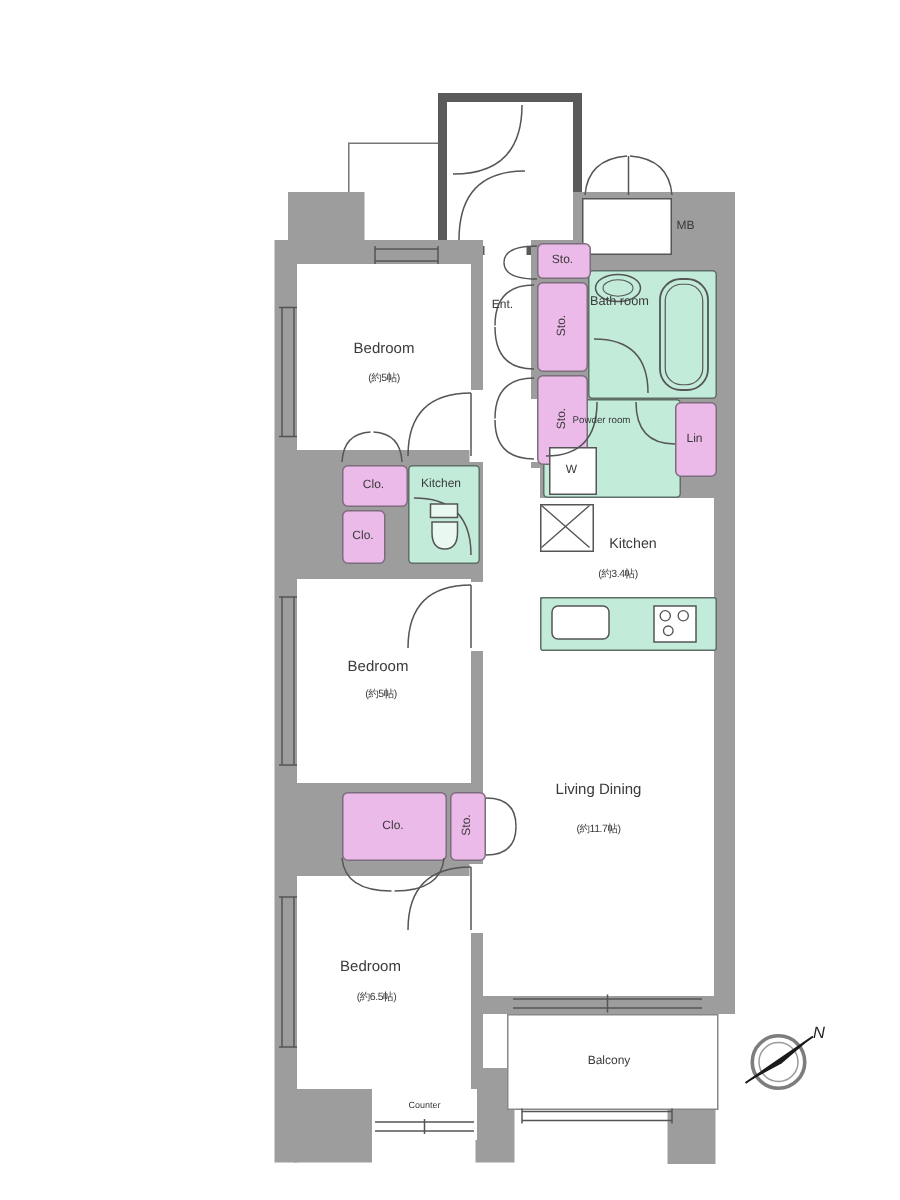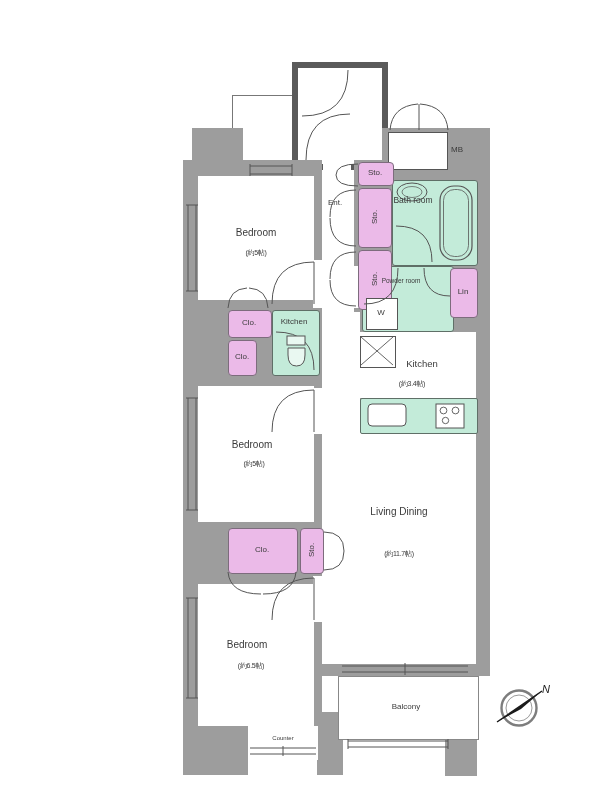--- a/index.html
+++ b/index.html
@@ -150,21 +150,21 @@
       <path d="M 497 722 L 542 691" stroke="#1a1a1a" stroke-width="1.4"></path>
     </g>
   </svg>
 
   <div class="lbl" style="left:256px;top:233px;">Bedroom</div>
   <div class="lbl tiny" style="left:256px;top:253px;">(約5帖)</div>
   <div class="lbl" style="left:252px;top:445px;">Bedroom</div>
   <div class="lbl tiny" style="left:254px;top:464px;">(約5帖)</div>
   <div class="lbl" style="left:247px;top:645px;">Bedroom</div>
   <div class="lbl tiny" style="left:251px;top:666px;">(約6.5帖)</div>
-  <div class="lbl" style="left:399px;top:512px;text-align:right;">Living Dining</div>
+  <div class="lbl" style="left:399px;top:527px;text-align:right;">Living Dining</div>
   <div class="lbl tiny" style="left:399px;top:554px;">(約11.7帖)</div>
   <div class="lbl" style="left:422px;top:364px;font-size:9.5px;">Kitchen</div>
   <div class="lbl tiny" style="left:412px;top:384px;">(約3.4帖)</div>
   <div class="lbl2" style="left:413px;top:201px;">Bath room</div>
   <div class="lbl2" style="left:401px;top:281px;font-size:6.5px;">Powder room</div>
   <div class="lbl sm" style="left:294px;top:322px;">Kitchen</div>
   <div class="lbl sm" style="left:335px;top:203px;">Ent.</div>
   <div class="lbl sm" style="left:417px;top:150px;margin-left:40px;">MB</div>
   <div class="lbl sm" style="left:463px;top:292px;">Lin</div>
   <div class="lbl sm" style="left:381px;top:313px;">W</div>

